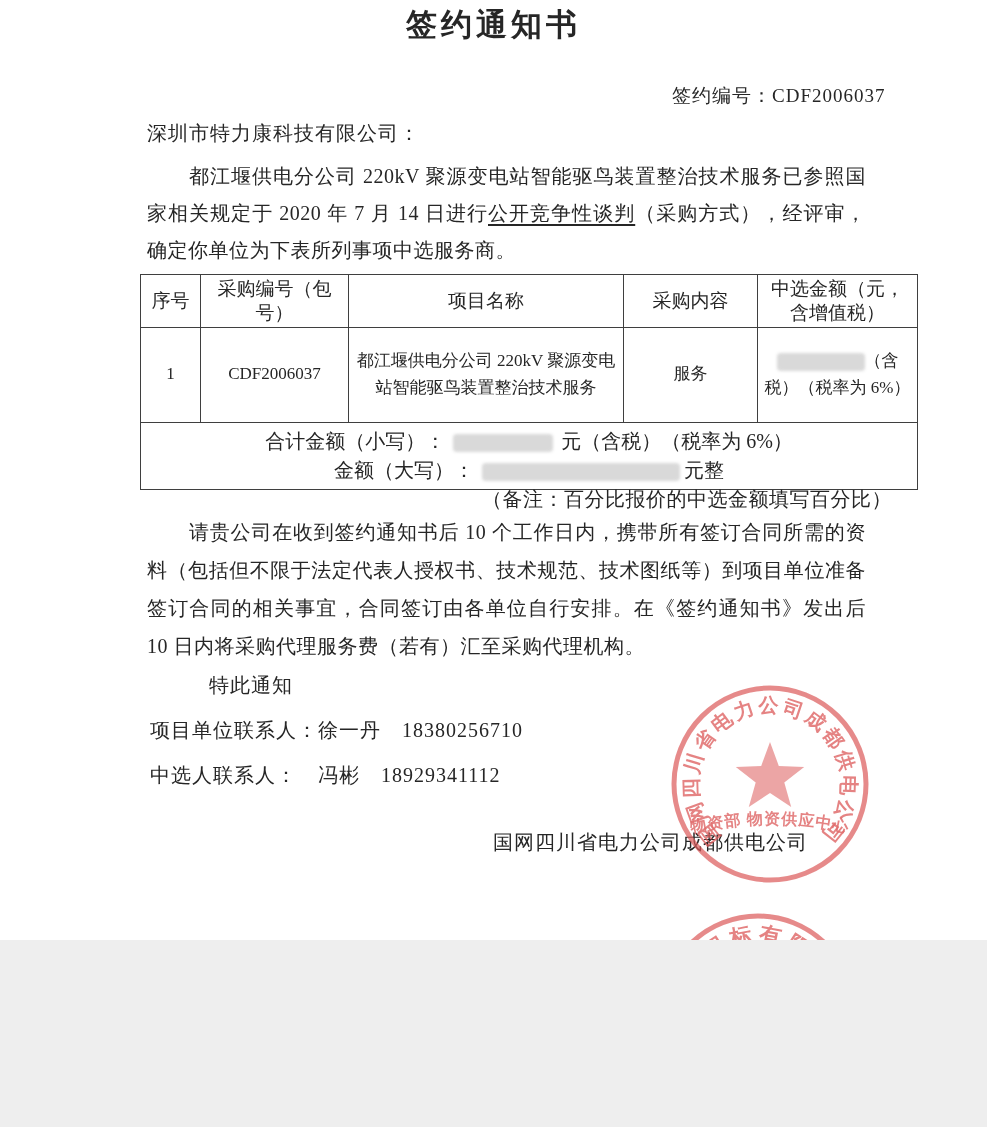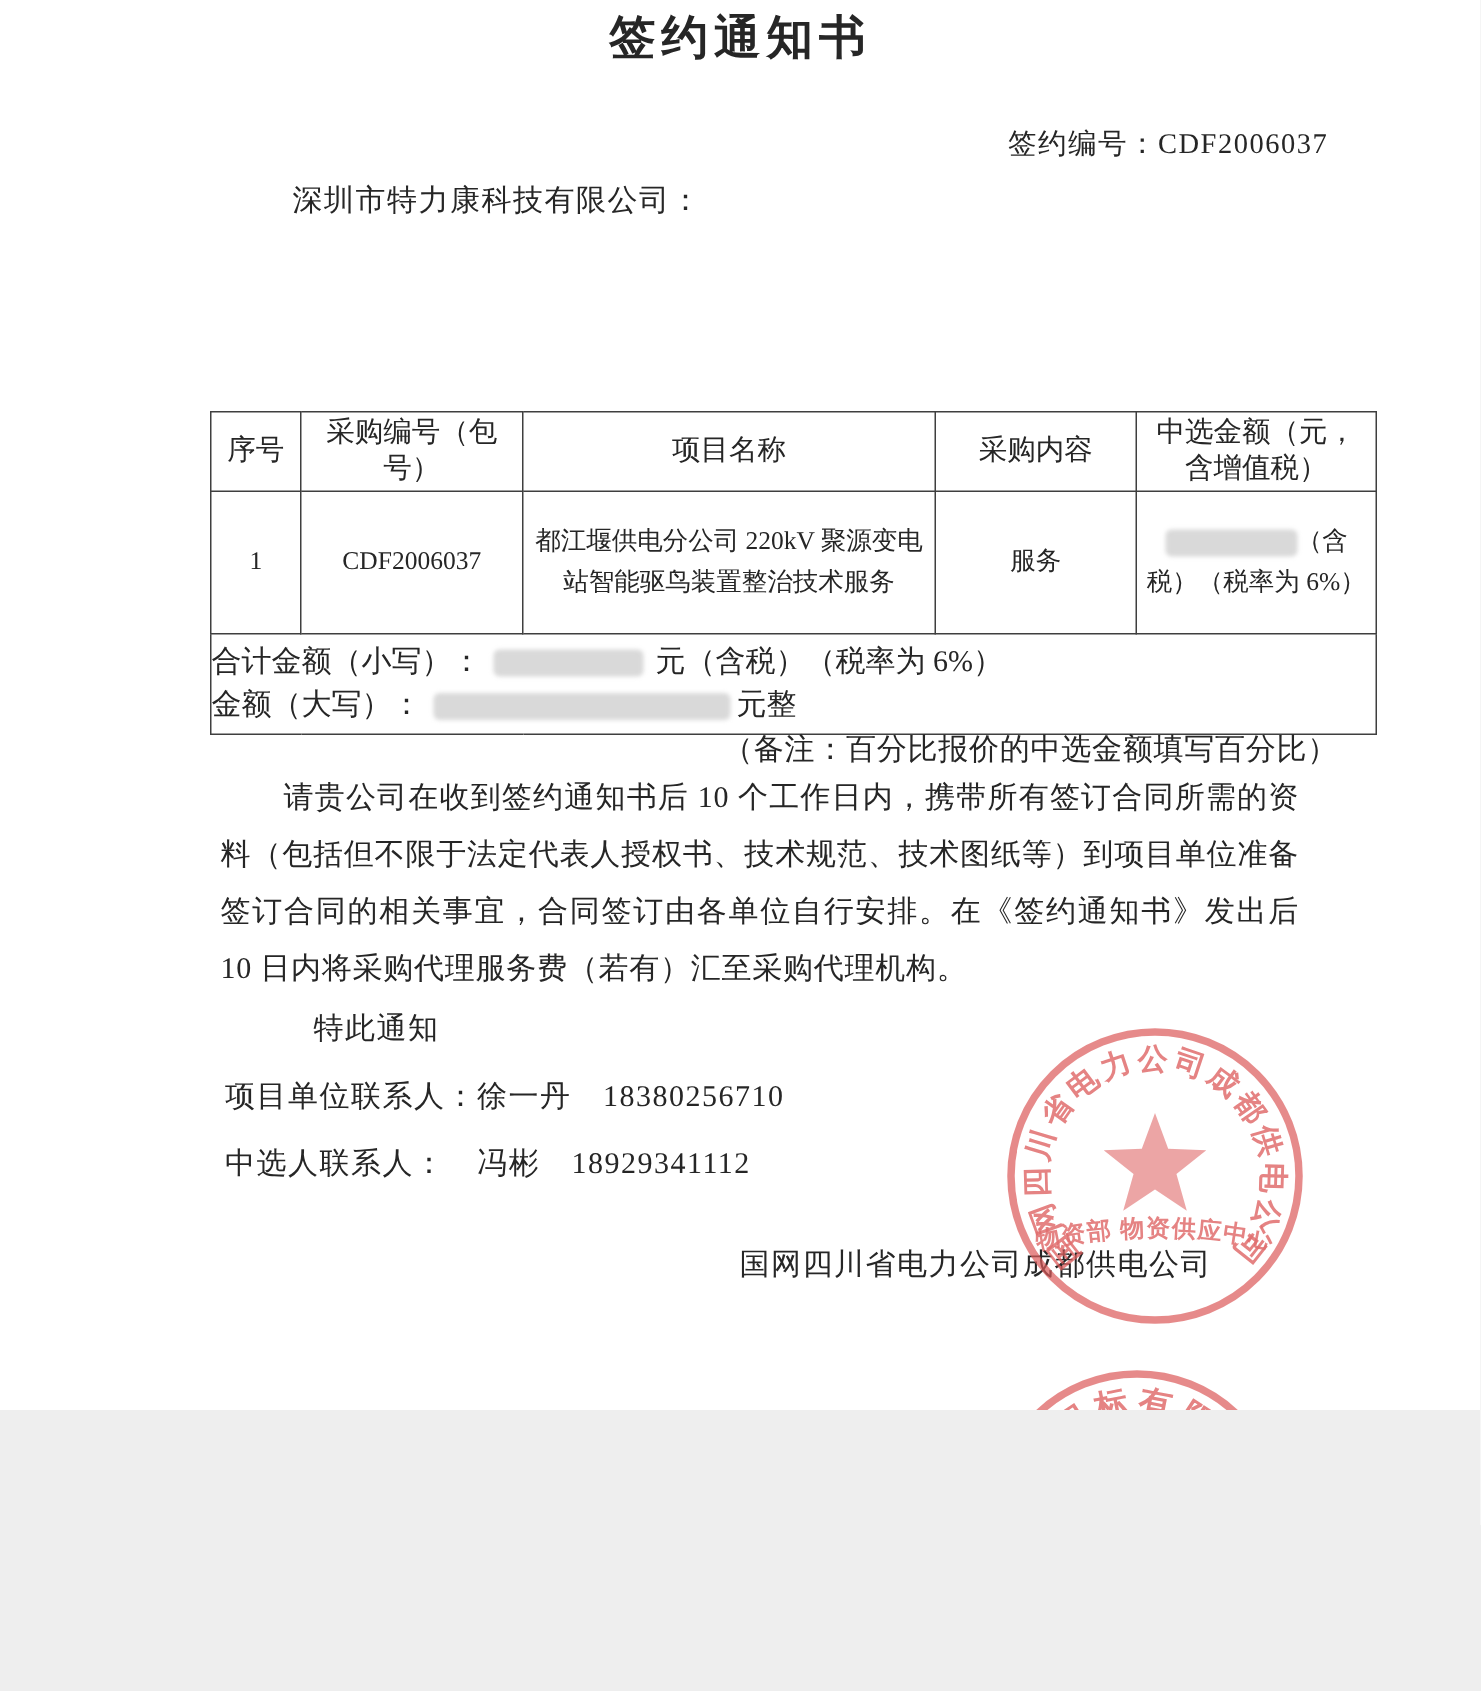--- a/index.html
+++ b/index.html
@@ -22,21 +22,21 @@
   .doc-title{
     position:absolute;top:4px;left:0;width:100%;
     text-align:center;font-size:31px;font-weight:700;letter-spacing:4px;
   }
   .sign-no{
     position:absolute;top:83px;left:672px;
     font-size:19px;letter-spacing:1px;
   }
   .recipient{
     position:absolute;top:120px;left:147px;
-    font-size:20px;letter-spacing:1px;margin-left:48px;
+    font-size:20px;letter-spacing:1px;
   }
   .para{
     position:absolute;left:147px;width:719px;
     font-size:20px;line-height:37px;
     text-align:justify;text-indent:42px;letter-spacing:0.5px;
     margin:0;
   }
   .para1{top:158px;}
   .para2{top:513px;line-height:38px;}
   .u{text-decoration:underline;text-underline-offset:4px;}
@@ -47,21 +47,21 @@
   }
   table.main th,table.main td{
     border:1.5px solid var(--border);
     text-align:center;vertical-align:middle;
     font-weight:normal;padding:2px 4px;line-height:1.55;
   }
   table.main thead th{height:44px;line-height:1.25;}
   table.main td.row-cell{height:90px;font-size:17px;}
   td.amount-cell{line-height:1.9;margin-top:20px;}
   table.main td.totals{
-    text-align:left;height:56px;padding:4px 0;font-size:20px;line-height:1.45;
+    text-align:center;height:56px;padding:4px 19px;font-size:20px;line-height:1.45;
   }
   .redact{
     display:inline-block;background:var(--redact);
     border-radius:4px;filter:blur(1.5px);
     vertical-align:middle;height:18px;
   }
   .redact.r1{width:88px;}
   .redact.r2{width:100px;margin:0 8px;}
   .redact.r3{width:198px;margin:0 4px 0 8px;}
   .note-line{
@@ -90,20 +90,21 @@
 <body>
 
 <div class="page">
 
   <div class="doc-title">签约通知书</div>
 
   <div class="sign-no">签约编号：CDF2006037</div>
 
   <div class="recipient">深圳市特力康科技有限公司：</div>
 
+  <p class="para para1"><span>都江堰供电分公司 220kV 聚源变电站智能驱鸟装置整治技术服务已参照国家相关规定于 2020 年 7 月 14 日进行</span><span class="u">公开竞争性谈判</span><span>（采购方式），经评审，确定你单位为下表所列事项中选服务商。</span></p>
 
   <table class="main">
     <colgroup>
       <col style="width:60px">
         <col style="width:148px">
         <col style="width:275px">
         <col style="width:134px">
         <col style="width:160px">
     </colgroup>
     <thead>

